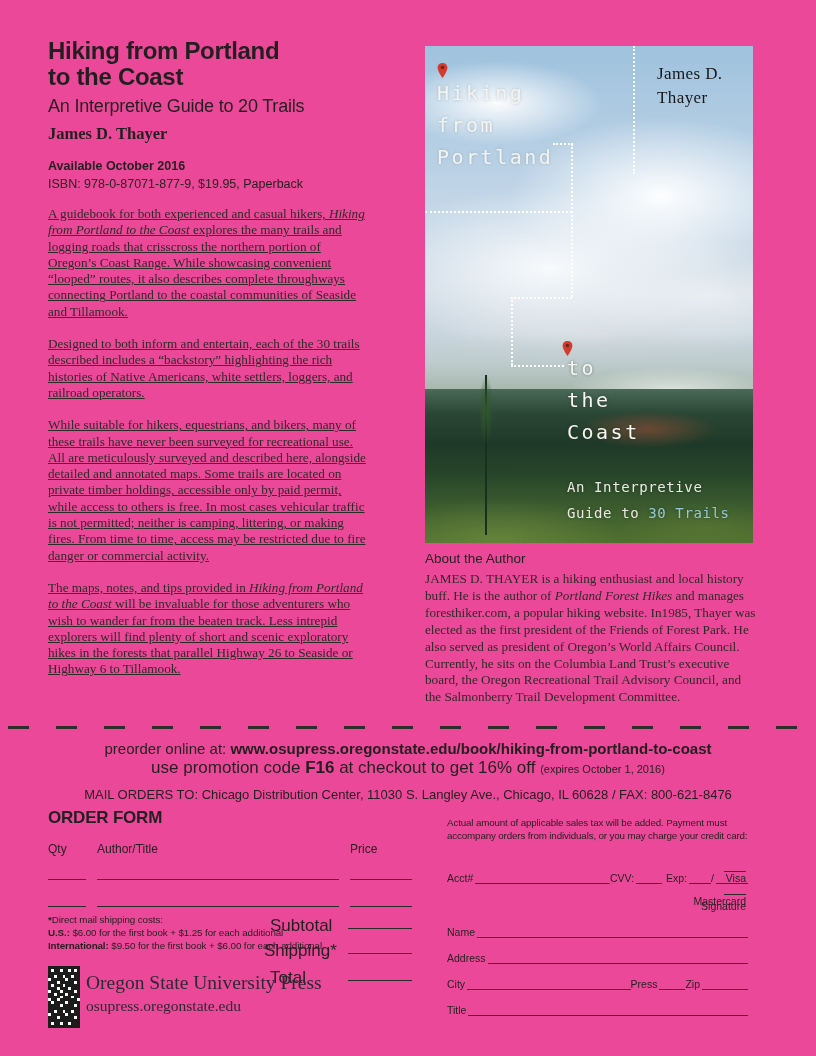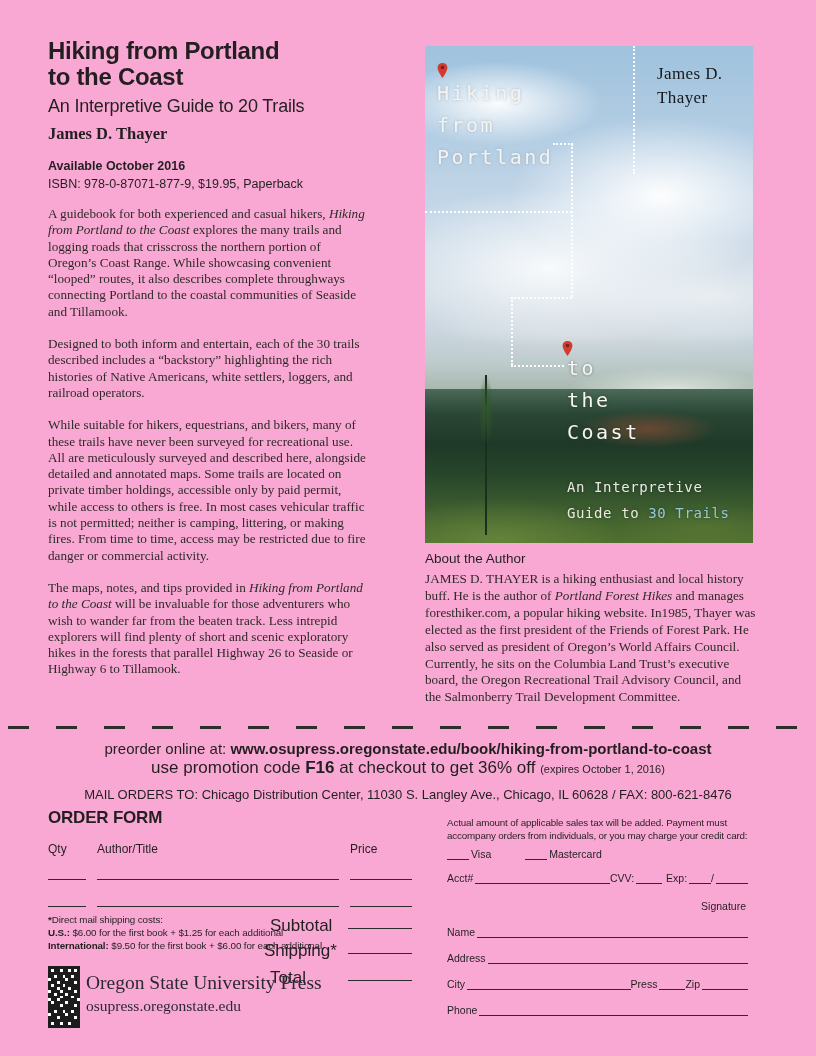--- a/index.html
+++ b/index.html
@@ -1,30 +1,30 @@
 <!DOCTYPE html>
 <html><head>
 <meta charset="utf-8">
 <style>
   html,body{margin:0;padding:0;background:#ffffff;}
-  #page{position:relative;width:816px;height:1056px;background:#f9a8d4;overflow:hidden;
+  #page{position:relative;width:816px;height:1056px;background:#ec4899;overflow:hidden;
         font-family:"Liberation Sans",sans-serif;color:#231f20;}
   .b{font-weight:700;}
   .i{font-style:italic;}
   .sm{font-size:11px;font-weight:400;}
 
   
   #book-title{position:absolute;left:48px;top:38px;font-size:24px;font-weight:700;line-height:26px;letter-spacing:-.3px;}
   #book-subtitle{position:absolute;left:48px;top:96px;font-size:18px;letter-spacing:-.2px;}
   #book-author{position:absolute;left:48px;top:124px;font-family:"Liberation Serif",serif;font-weight:700;font-size:16.5px;}
   #book-avail{position:absolute;left:48px;top:159px;font-size:12.5px;font-weight:700;}
   #book-isbn{position:absolute;left:48px;top:177px;font-size:12.5px;}
   #description{position:absolute;left:48px;top:206px;width:324px;font-family:"Liberation Serif",serif;
                font-size:13.2px;line-height:16.3px;color:#2e2a28;}
-  #description p{margin:0 0 16px 0;}
+  #description p{margin:0 0 16px 0;text-decoration:underline;}
 
   
   #cover{position:absolute;left:425px;top:46px;width:328px;height:497px;overflow:hidden;background:#b7d0e4;}
   .c-sky{position:absolute;left:0;top:0;right:0;height:72%;
     background:
       radial-gradient(ellipse 150px 60px at 22% 16%, rgba(255,255,255,.95), rgba(255,255,255,0) 70%),
       radial-gradient(ellipse 210px 110px at 72% 42%, rgba(255,255,255,.97), rgba(255,255,255,0) 72%),
       radial-gradient(ellipse 250px 110px at 38% 62%, rgba(252,253,254,.92), rgba(255,255,255,0) 74%),
       radial-gradient(ellipse 190px 80px at 88% 70%, rgba(236,240,243,.85), rgba(255,255,255,0) 70%),
       radial-gradient(ellipse 240px 70px at 50% 82%, rgba(216,222,226,.8), rgba(216,222,226,0) 75%),
@@ -161,21 +161,21 @@
 
   <div id="about">
     <div id="about-heading">About the Author</div>
     <div id="about-text"><span>JAMES D. THAYER is a hiking enthusiast and local history buff. He is the author of </span><span class="i">Portland Forest Hikes</span><span> and manages foresthiker.com, a popular hiking website. In1985, Thayer was elected as the first president of the Friends of Forest Park. He also served as president of Oregon’s World Affairs Council. Currently, he sits on the Columbia Land Trust’s executive board, the Oregon Recreational Trail Advisory Council, and the Salmonberry Trail Development Committee.</span></div>
   </div>
 
   <div id="cutline"></div>
 
   <div id="preorder">
     <div id="preorder-line1"><span>preorder online at: </span><span class="b">www.osupress.oregonstate.edu/book/hiking-from-portland-to-coast</span></div>
-    <div id="preorder-line2"><span>use promotion code </span><span class="b">F16</span><span> at checkout to get 36% off </span><span class="sm">(expires October 1, 2016)</span></div>
+    <div id="preorder-line2"><span>use promotion code </span><span class="b">F16</span><span> at checkout to get 16% off </span><span class="sm">(expires October 1, 2016)</span></div>
     <div id="preorder-mail">MAIL ORDERS TO: Chicago Distribution Center, 11030 S. Langley Ave., Chicago, IL 60628 / FAX: 800-621-8476</div>
   </div>
 
   <div id="orderform">
     <div id="of-heading">ORDER FORM</div>
     <div class="of-col" style="left:0;">Qty</div>
     <div class="of-col" style="left:49px;">Author/Title</div>
     <div class="of-col" style="left:302px;">Price</div>
 
     <div class="of-line" style="left:0;top:71px;width:38px;"></div>
@@ -243,21 +243,21 @@
           <rect x="7" y="19" width="1" height="1"></rect>
       </g>
     </svg>
     <div id="pub-name">Oregon State University Press</div>
     <div id="pub-site">osupress.oregonstate.edu</div>
   </div>
 
   <div id="payment">
     <div id="tax-note">Actual amount of applicable sales tax will be added. Payment must accompany orders from individuals, or you may charge your  credit card:</div>
 
-    <div class="prow" style="top:32px;">
+    <div class="prow" style="top:45px;flex-direction:column;">
       <span class="blankline"></span>
       <span class="lbl">Visa</span>
       <span class="blankline" style="margin-left:32px;"></span>
       <span class="lbl">Mastercard</span>
     </div>
 
     <div class="prow" style="top:56px;">
       <span class="lbl">Acct#</span>
       <span class="fl"></span>
       <span class="lbl">CVV:</span>
@@ -286,18 +286,18 @@
     <div class="prow" style="top:162px;">
       <span class="lbl">City</span>
       <span class="fl"></span>
       <span class="lbl">Press</span>
       <span class="fw" style="width:26px;"></span>
       <span class="lbl">Zip</span>
       <span class="fw" style="width:46px;"></span>
     </div>
 
     <div class="prow" style="top:188px;">
-      <span class="lbl">Phone</span>
+      <span class="lbl">Title</span>
       <span class="fl"></span>
     </div>
   </div>
 
 </div>
 
 </body></html>

